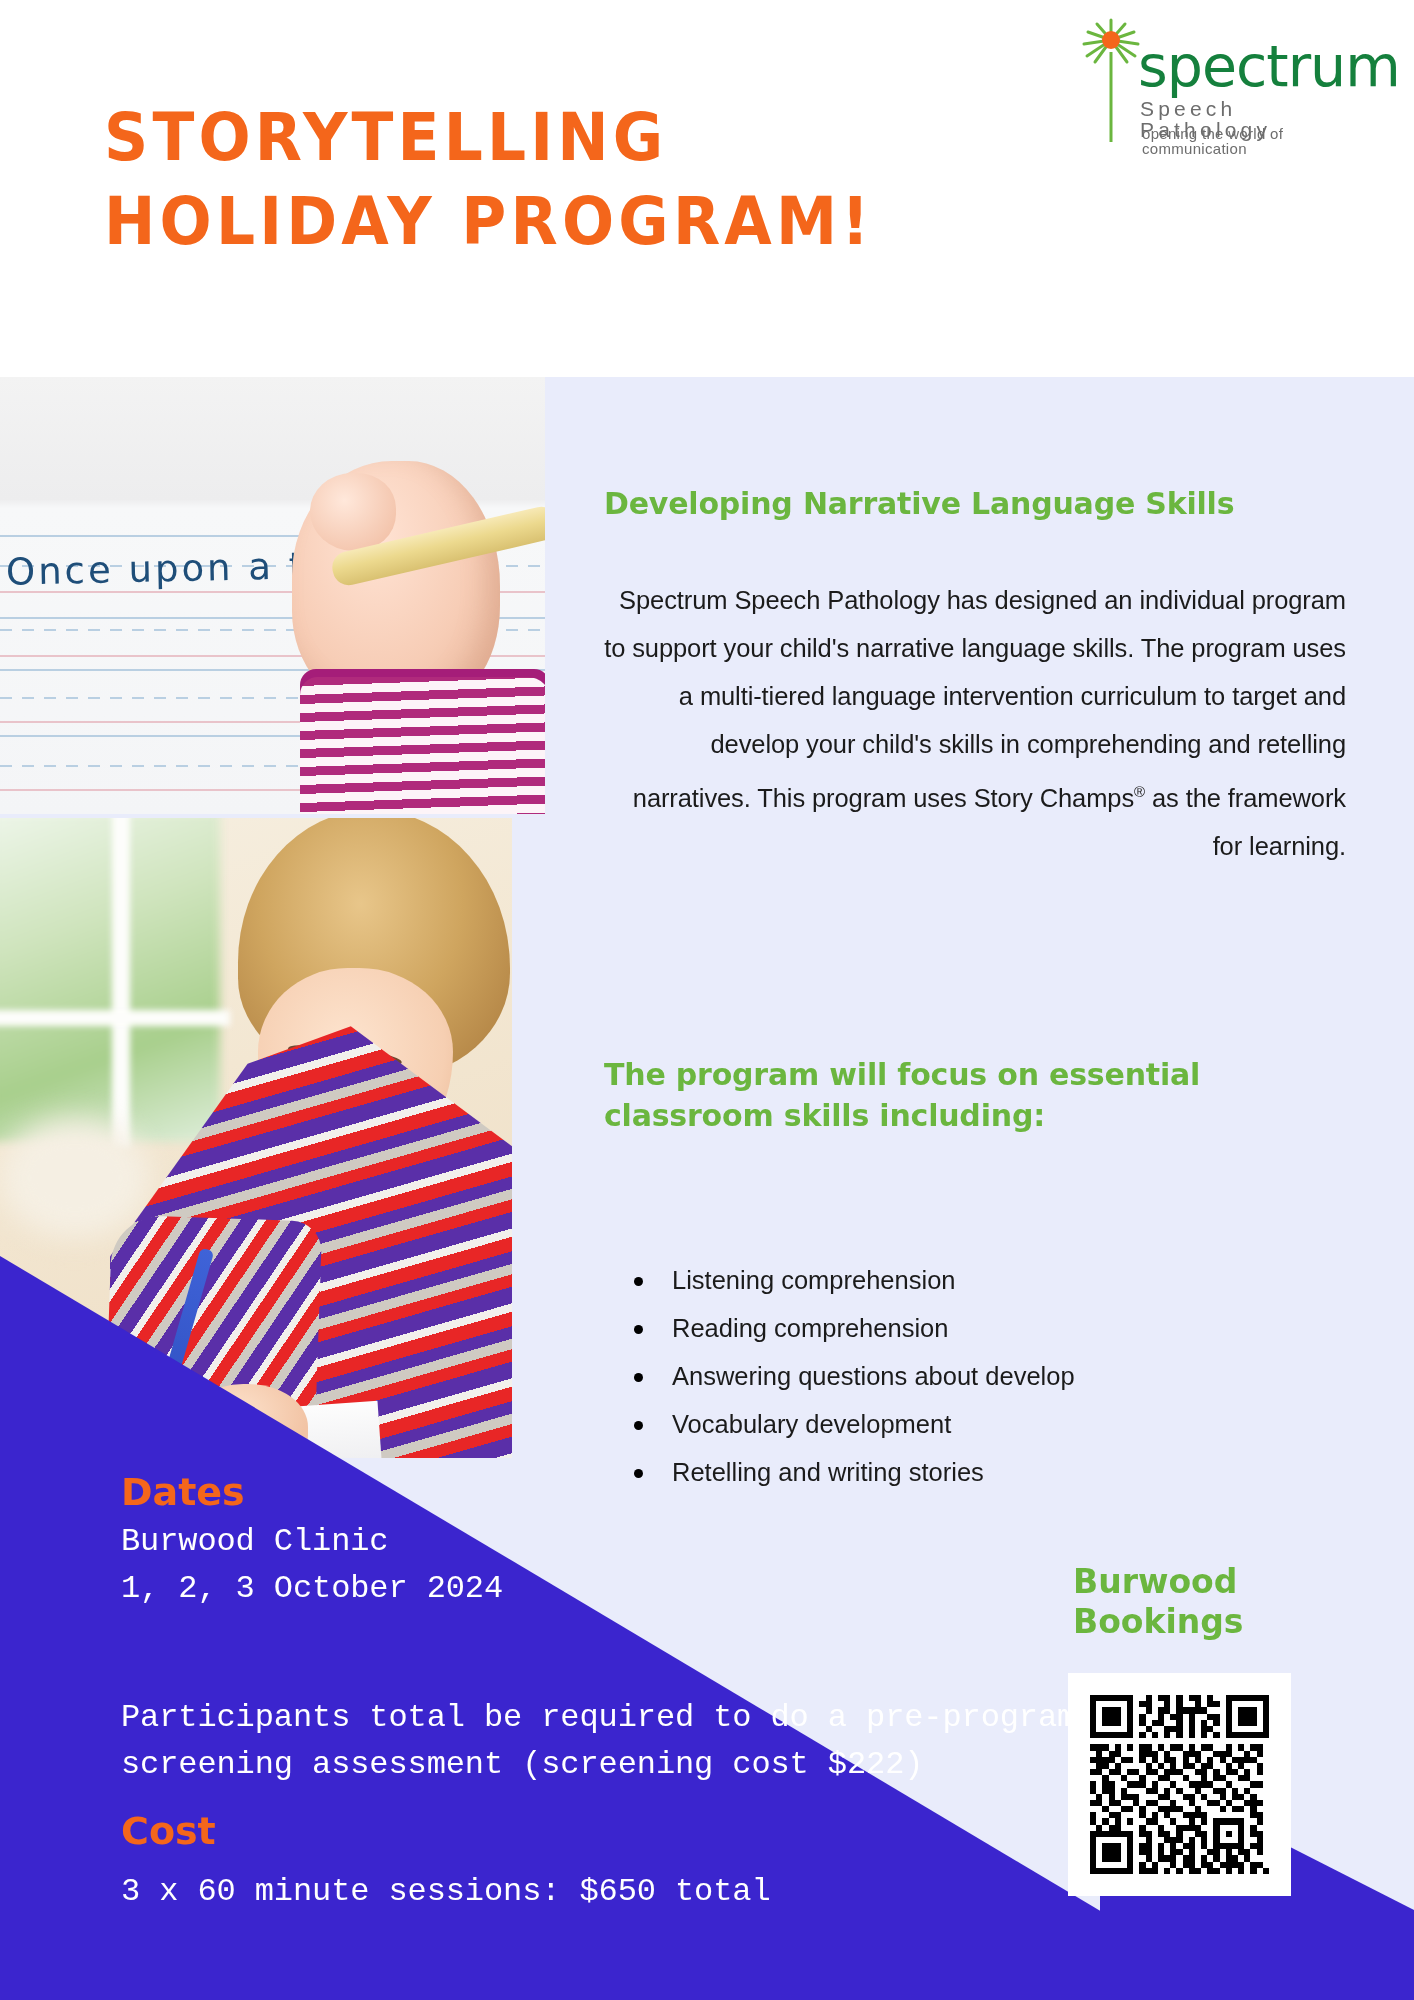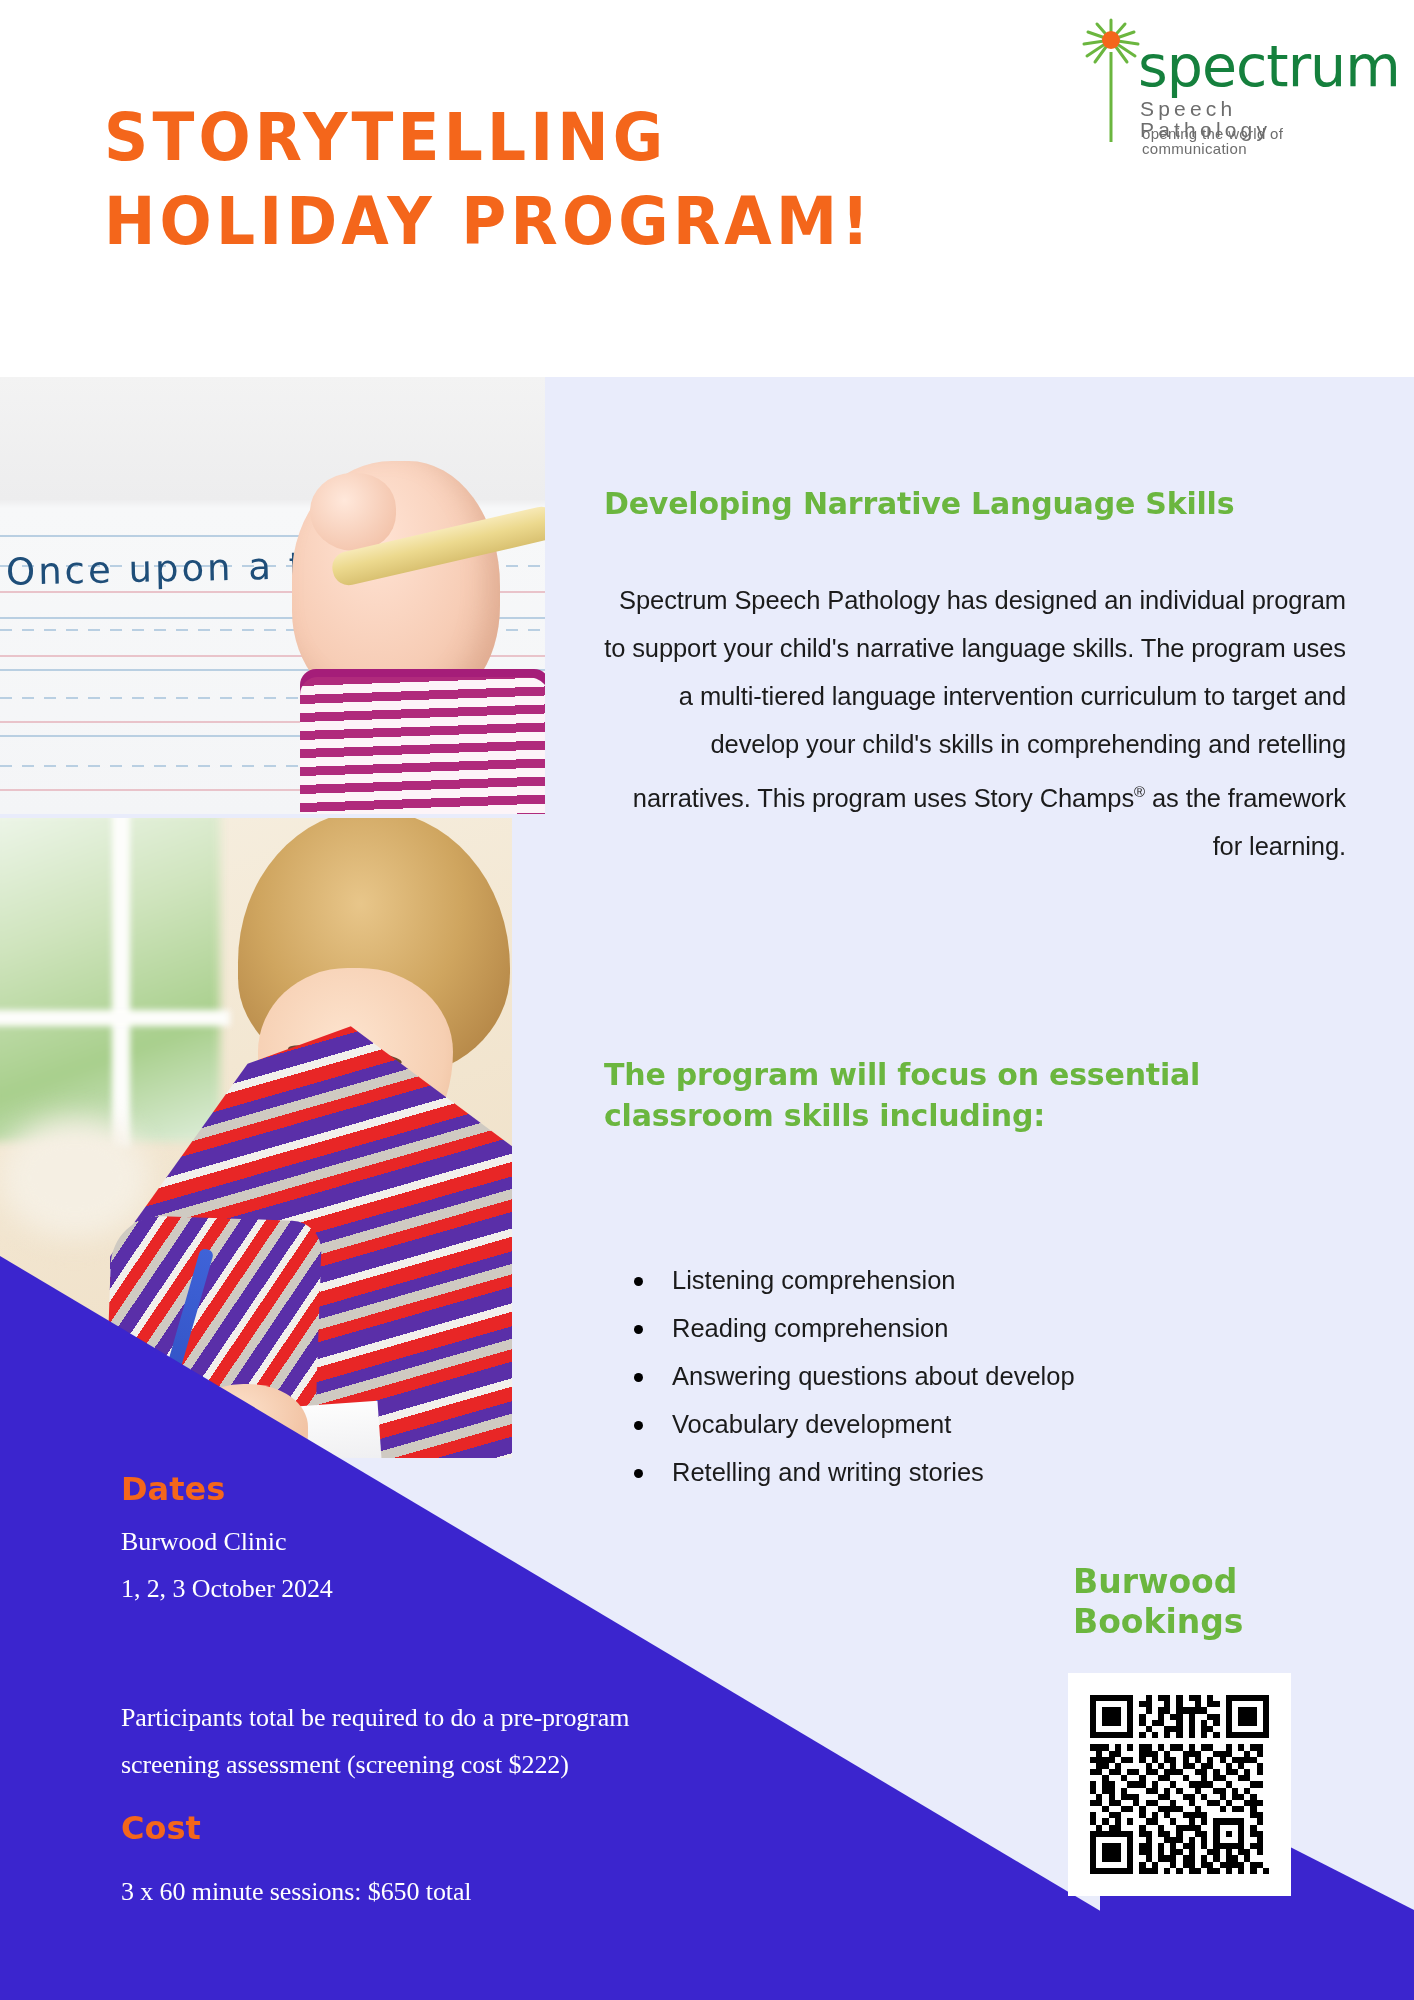--- a/index.html
+++ b/index.html
@@ -232,30 +232,30 @@
     position:absolute; left:1068px; top:1673px; width:223px; height:223px;
     background:#ffffff; padding:22px;
   }
   .qr { width:100%; height:100%; }
 
   
   .orange-h {
     position:absolute;
     color:#F4661B;
     font-family:"DejaVu Sans", sans-serif;
-    font-weight:bold; font-size:32px; line-height:1;
+    font-weight:bold; font-size:38px; line-height:1;
   }
   #dates-heading { left:121px; top:1473px; }
   #cost-heading  { left:121px; top:1812px; }
 
   .white-t {
     position:absolute;
     color:#ffffff;
-    font-family:Liberation Serif, serif;
-    font-size:26px;
+    font-family:Liberation Mono, monospace;
+    font-size:32px;
     line-height:47px;
     letter-spacing:-0.1px;
   }
   #dates-lines   { left:121px; top:1518px; width:560px; }
   #screening     { left:121px; top:1694px; width:720px; }
   #cost-line     { left:121px; top:1868px; width:620px; }
   .white-t .ln { display:block; white-space:nowrap; }
 </style>
 </head>
 <body>

